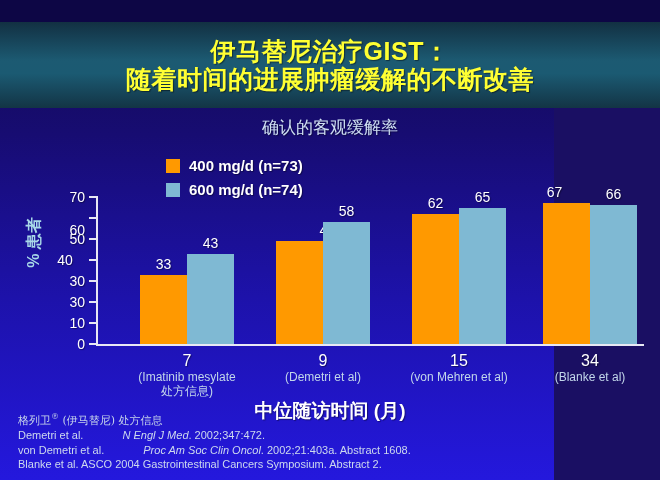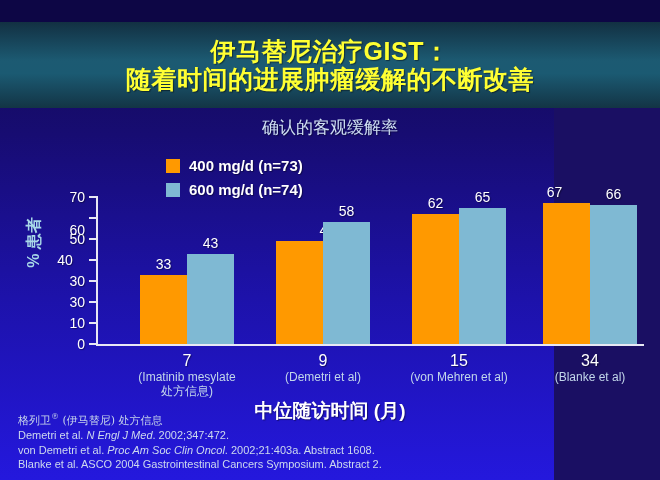--- a/index.html
+++ b/index.html
@@ -87,21 +87,21 @@
   .xaxis-title{
     position:absolute;left:0;top:398px;width:660px;text-align:center;
     color:#ffffff;font-size:19px;font-weight:bold;
     text-shadow:1px 1px 1px rgba(0,0,0,.4);
   }
 
   
   .footer{position:absolute;left:18px;top:410px;width:560px;}
   .ref{color:#cdd9ee;font-size:11px;line-height:14.5px;white-space:nowrap;}
   .ref.cn{font-family:"DejaVu Serif",serif;font-size:11px;color:#c6d3ea;}
-  .ref i{font-style:italic;}
+  .ref i{font-style:italic;margin-left:36px;}
   sup{font-size:8px;}
 </style>
 </head>
 <body>
 
 <div id="slide">
 
   <div class="top-strip"></div>
 
   <div class="title-band">

